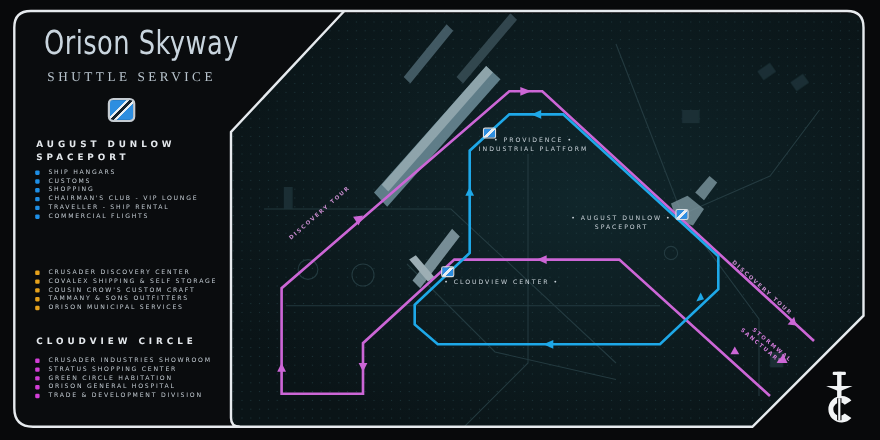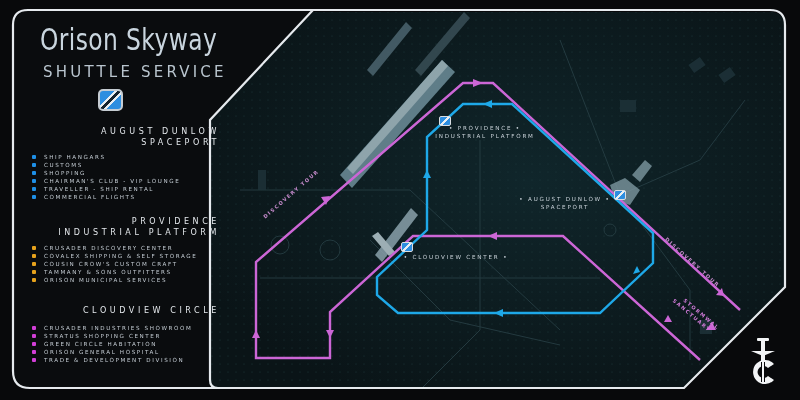--- a/index.html
+++ b/index.html
@@ -1,22 +1,22 @@
 <!DOCTYPE html>
 <html><head>
 <meta charset="utf-8">
 <style>
   html, body { margin:0; padding:0; background:#08090b; }
   body { width:800px; height:400px; position:relative; overflow:hidden; font-family:"DejaVu Sans", sans-serif; }
   #stage { position:absolute; left:0; top:0; width:800px; height:400px; }
   .abs { position:absolute; }
   .panel-title { left:40px; top:22px; font-family:"DejaVu Sans", sans-serif; font-size:30px; color:#c9d5de; letter-spacing:0.5px; transform:scaleX(0.78); transform-origin:left top; white-space:nowrap; font-weight:normal; }
-  .panel-sub { left:43px; top:63px; font-size:15px; color:#b9c5ce; letter-spacing:3.2px; white-space:nowrap; }
+  .panel-sub { left:43px; top:63px; font-size:12px; color:#b9c5ce; letter-spacing:3.2px; white-space:nowrap;font-family:Liberation Serif, serif; }
   .logo { left:98px; top:89px; width:25px; height:22px; border:2px solid #c5ccd2; border-radius:5px; box-sizing:border-box; background:linear-gradient(135deg,#2d8ee0 0%,#2d8ee0 38%,#e8eef2 38%,#e8eef2 46%,#15222c 46%,#15222c 54%,#e8eef2 54%,#e8eef2 62%,#2d8ee0 62%,#2d8ee0 100%); }
-  .sec-head { left:14px; width:206px; text-align:right; font-size:8px; font-weight:normal; color:#e4e8ec; letter-spacing:3.6px; line-height:11px; white-space:nowrap; }
+  .sec-head { left:14px; width:206px; text-align:left; font-size:8px; font-weight:bold; color:#e4e8ec; letter-spacing:3.6px; line-height:11px; white-space:nowrap;padding-left:19px; }
   .list { left:32px; margin:0; padding:0; list-style:none; }
   .list li { position:relative; height:8px; line-height:8px; font-size:5.6px; color:#c3cbd2; letter-spacing:1.6px; white-space:nowrap; padding-left:12px; }
   .list li .dot { position:absolute; left:0; top:2px; width:4px; height:4px; border-radius:1px; }
   .map-label { font-size:5.6px; color:#c9d2d9; letter-spacing:1.8px; white-space:nowrap; line-height:8px; text-align:center; }
   .route-text { font-size:5px; letter-spacing:1.6px; white-space:nowrap; font-weight:bold; }
   .station { width:12px; height:10px; border:1.5px solid #d8dee3; border-radius:2px; box-sizing:border-box; background:linear-gradient(135deg,#2d8ee0 0%,#2d8ee0 40%,#e8eef2 40%,#e8eef2 60%,#2d8ee0 60%); }
 </style>
 </head>
 <body>
 
@@ -125,24 +125,20 @@
   </div>
   <ul class="abs list" style="top:153px">
     <li><span class="dot" style="background:#1e8fe6"></span><span>SHIP HANGARS</span></li>
     <li><span class="dot" style="background:#1e8fe6"></span><span>CUSTOMS</span></li>
     <li><span class="dot" style="background:#1e8fe6"></span><span>SHOPPING</span></li>
     <li><span class="dot" style="background:#1e8fe6"></span><span>CHAIRMAN'S CLUB - VIP LOUNGE</span></li>
     <li><span class="dot" style="background:#1e8fe6"></span><span>TRAVELLER - SHIP RENTAL</span></li>
     <li><span class="dot" style="background:#1e8fe6"></span><span>COMMERCIAL FLIGHTS</span></li>
   </ul>
 
-  <div class="abs sec-head" style="top:216px">
-    <div>PROVIDENCE</div>
-    <div>INDUSTRIAL PLATFORM</div>
-  </div>
   <ul class="abs list" style="top:244px">
     <li><span class="dot" style="background:#e6a21c"></span><span>CRUSADER DISCOVERY CENTER</span></li>
     <li><span class="dot" style="background:#e6a21c"></span><span>COVALEX SHIPPING &amp; SELF STORAGE</span></li>
     <li><span class="dot" style="background:#e6a21c"></span><span>COUSIN CROW'S CUSTOM CRAFT</span></li>
     <li><span class="dot" style="background:#e6a21c"></span><span>TAMMANY &amp; SONS OUTFITTERS</span></li>
     <li><span class="dot" style="background:#e6a21c"></span><span>ORISON MUNICIPAL SERVICES</span></li>
   </ul>
 
   <div class="abs sec-head" style="top:305px">
     <div>CLOUDVIEW CIRCLE</div>

